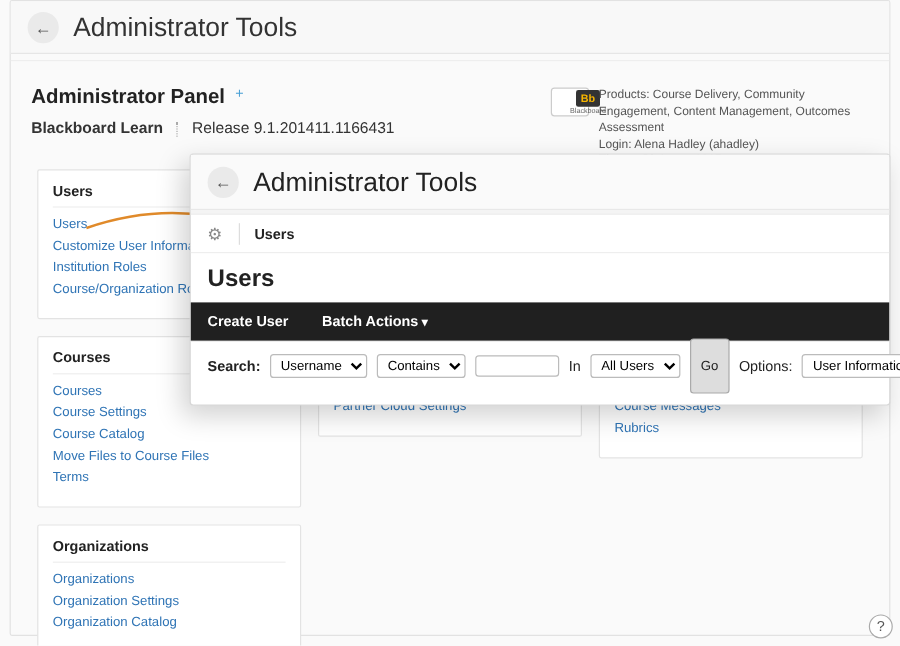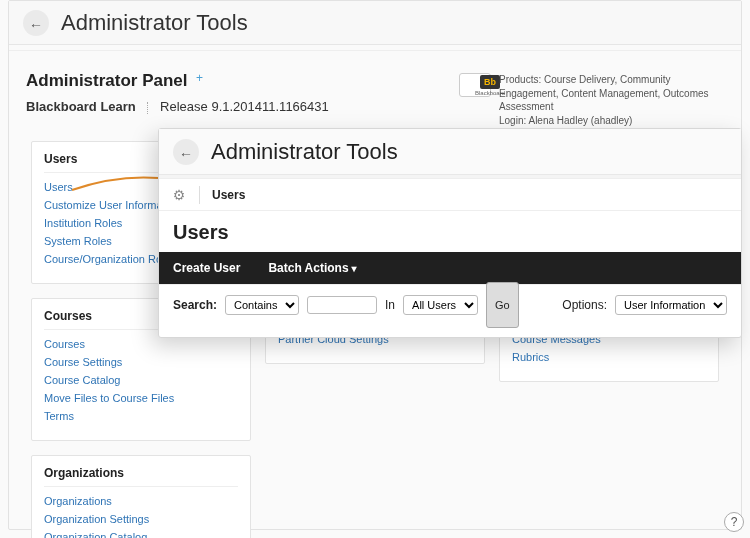--- a/index.html
+++ b/index.html
@@ -151,21 +151,20 @@
   </div>
 
   <div class="cards">
     <div class="col">
       <div class="card">
         <h3>Users</h3>
         <div>
             <a>Users</a>
             <a>Customize User Information</a>
             <a>Institution Roles</a>
-            <a>System Roles</a>
             <a>Course/Organization Roles</a>
           </div>
       </div>
       <div class="card">
         <h3>Courses</h3>
         <div>
             <a>Courses</a>
             <a>Course Settings</a>
             <a>Course Catalog</a>
             <a>Move Files to Course Files</a>
@@ -240,20 +239,23 @@
     <span style="font-weight:600;">Users</span>
   </div>
   <div class="ov-title">Users</div>
   <div class="ov-bar">
     <span class="act">Create User</span>
     <span class="act chev">Batch Actions</span>
   </div>
   <div class="ov-search">
     <b>Search:</b>
     <select>
+      <option>Username</option>
+    </select>
+    <select>
       <option>Contains</option>
     </select>
     <input type="text" style="width: 70px;" value="">
     <span>In</span>
     <select>
       <option>All Users</option>
     </select>
     <span class="go">Go</span>
     <span class="opt-label">Options:</span>
     <select>

